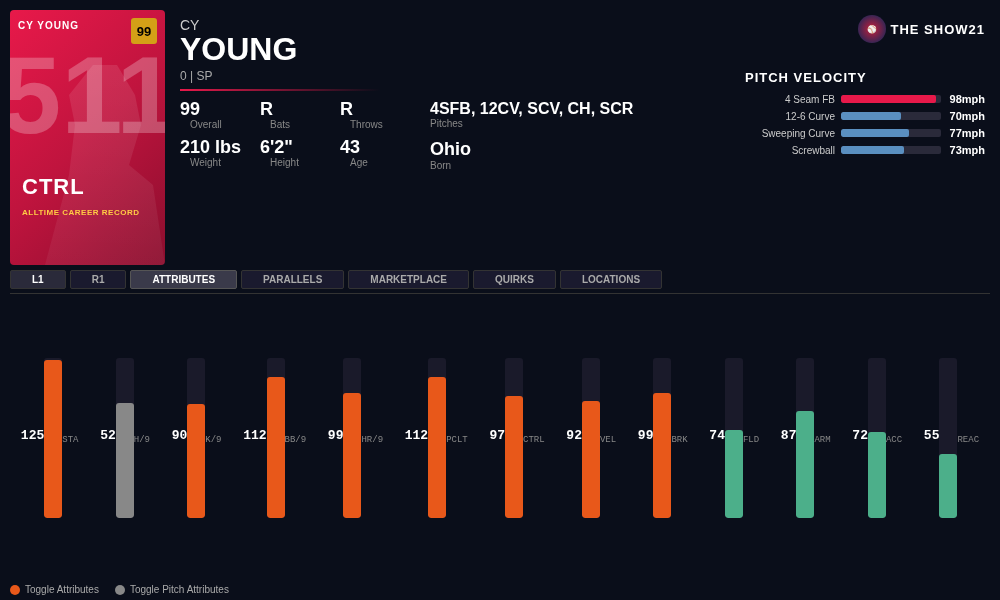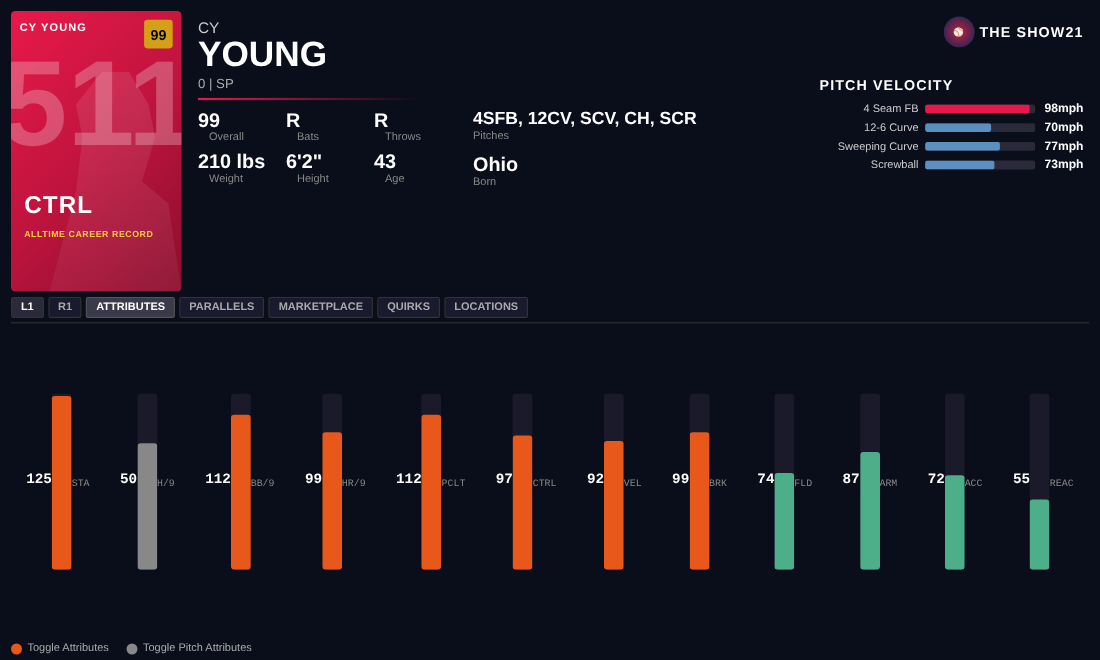--- a/index.html
+++ b/index.html
@@ -247,21 +247,21 @@
       border-bottom: 1px solid #333;
       padding-bottom: 4px;
     }
     .tab-trigger {
       color: #aaa;
       font-size: 10px;
       font-weight: 700;
       background: #1a1a2e;
       border: 1px solid #333;
       border-radius: 2px;
-      padding: 3px 8px;
+      padding: 3px 21px;
       cursor: pointer;
     }
     .tab-trigger.l1 {
       color: #fff;
       background: #2a2a3a;
     }
     .tab-active {
       background: #3a3a4a;
       color: #fff;
       border-color: #555;
@@ -438,25 +438,32 @@
 
 <div class="attributes-area" id="attrs-area">
     <div class="attr-col">
       <div class="attr-value">125</div>
       <div class="attr-bar-wrap">
         <div class="attr-bar" style="height:158px; background:#e8581a;"></div>
       </div>
       <div class="attr-name">STA</div>
     </div>
     <div class="attr-col">
-      <div class="attr-value">50</div>
+      <div class="attr-value">52</div>
       <div class="attr-bar-wrap">
         <div class="attr-bar" style="height:115px; background:#888;"></div>
       </div>
       <div class="attr-name">H/9</div>
+    </div>
+    <div class="attr-col">
+      <div class="attr-value">90</div>
+      <div class="attr-bar-wrap">
+        <div class="attr-bar" style="height:114px; background:#e8581a;"></div>
+      </div>
+      <div class="attr-name">K/9</div>
     </div>
     <div class="attr-col">
       <div class="attr-value">112</div>
       <div class="attr-bar-wrap">
         <div class="attr-bar" style="height:141px; background:#e8581a;"></div>
       </div>
       <div class="attr-name">BB/9</div>
     </div>
     <div class="attr-col">
       <div class="attr-value">99</div>

